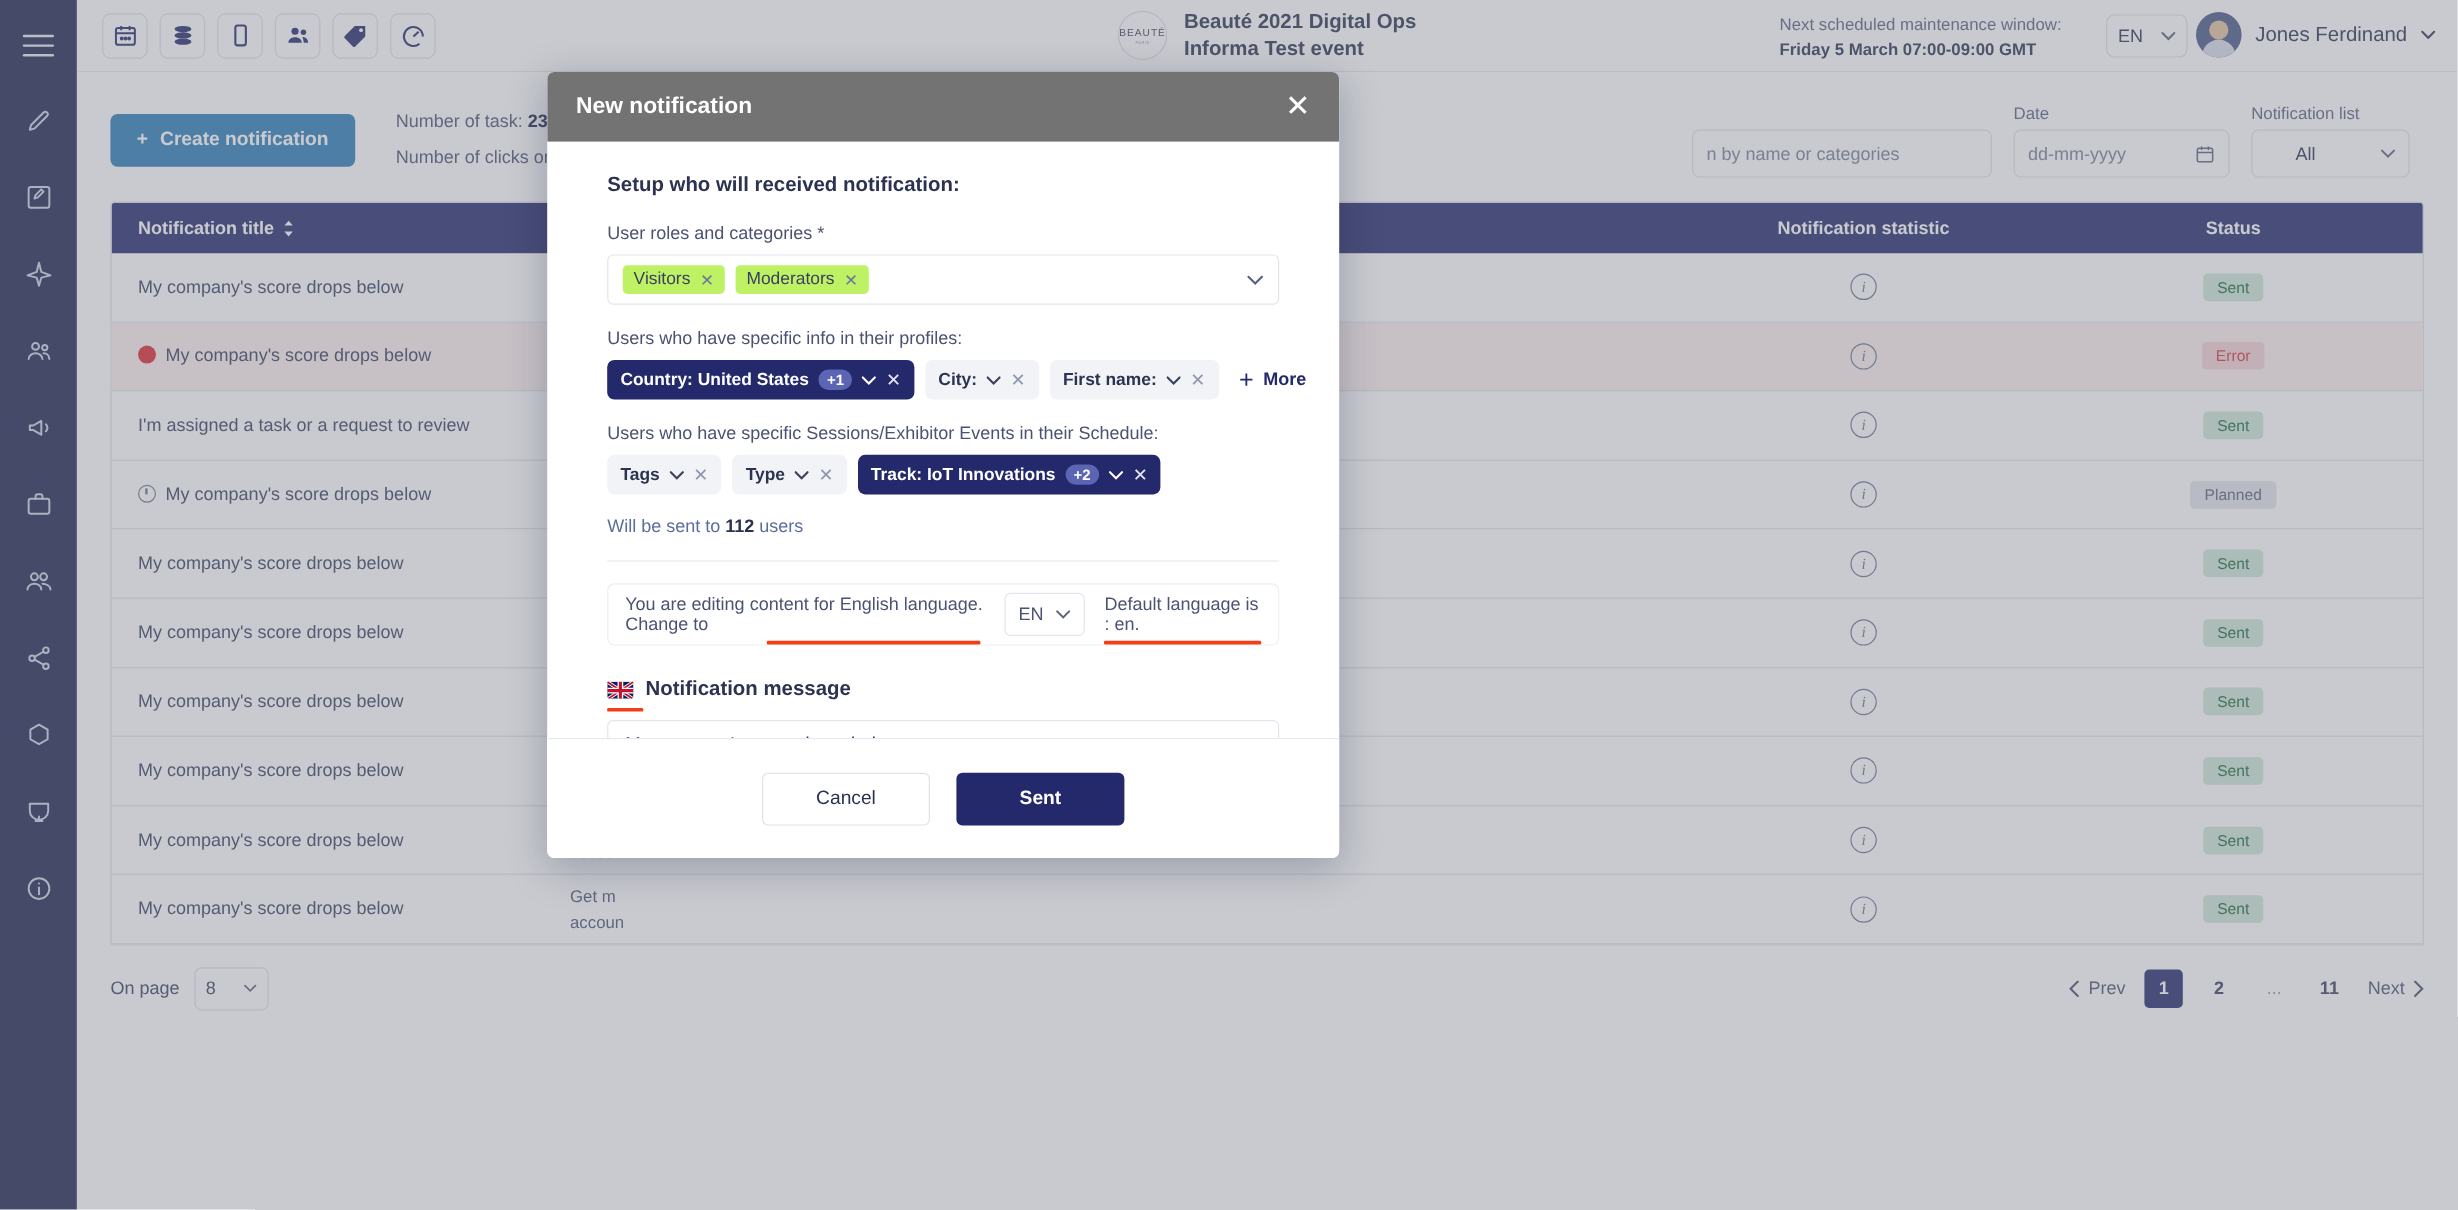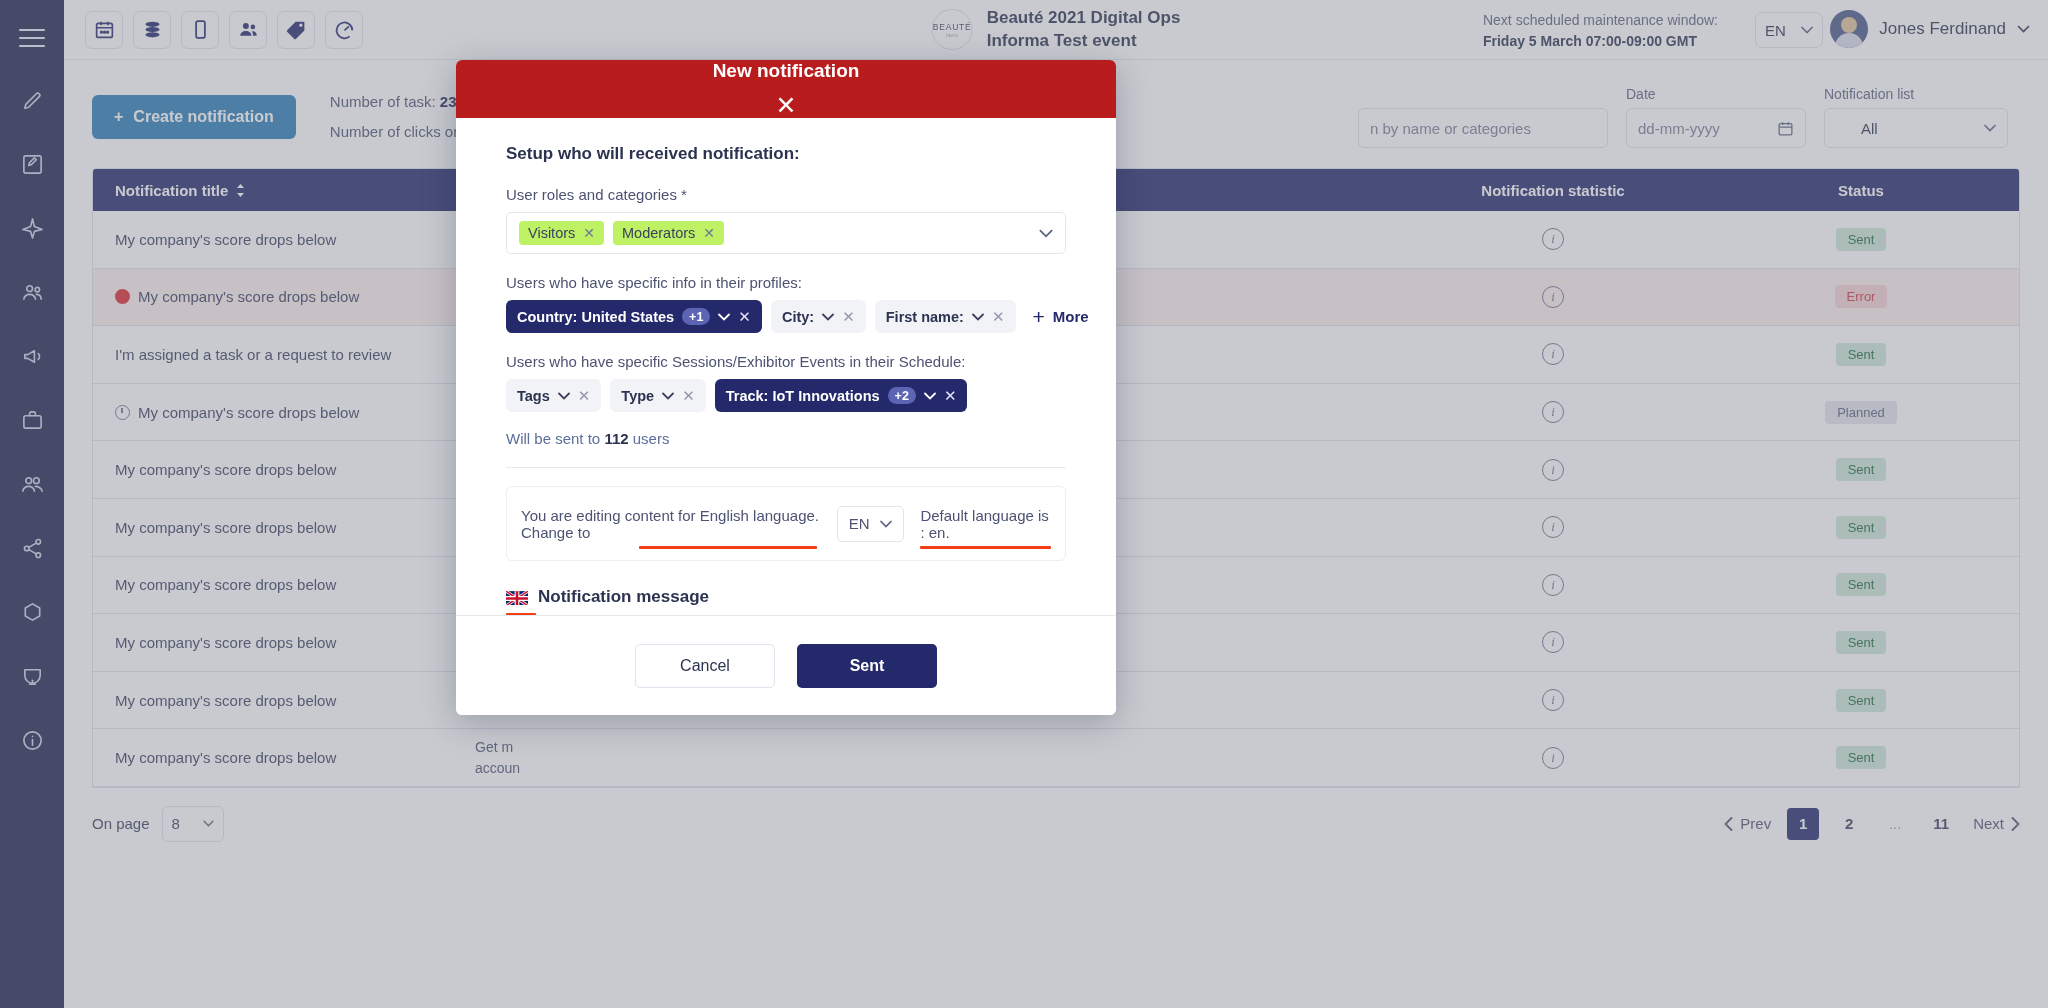--- a/index.html
+++ b/index.html
@@ -77,21 +77,21 @@
   .stat-col { font-size: 15px; color: #4c5372; line-height: 2.0; white-space: nowrap; }
   .stat-col b { color: #1e2450; }
   .filters { margin-left: auto; display: flex; gap: 18px; align-items: flex-end; padding-right: 12px;}
   .fld-label { font-size: 14px; color: #5b6280; margin-bottom: 6px; display: block; }
   .fld {
     height: 40px; border: 1px solid #dfe2ec; border-radius: 6px; display: flex;
     align-items: center; padding: 0 11px; font-size: 15px; color: #7a8097; background: #fff; justify-content: space-between;
   }
   .search-fld { width: 250px; }
   .date-fld { width: 180px; }
-  .list-fld { width: 184px; padding-left: 36px; }
+  .list-fld { width: 132px; padding-left: 36px; }
 
   
   .tbl { margin: 20px 28px 0 28px; border: 1px solid #dfe2ec; border-radius: 4px 4px 0 0; overflow: hidden; }
   .thead { display: flex; background: #23296b; color: #fff; height: 42px; align-items: center; font-size: 15px; font-weight: 700; }
   .th { padding: 0 22px; display: flex; align-items: center; gap: 7px; }
   .c1 { width: 360px; }
   .c2 { width: 620px; }
   .c3 { width: 330px; }
   .c4 { width: 300px; justify-content: center; }
   .c5 { flex: 1; justify-content: center; }
@@ -121,22 +121,22 @@
   
   .overlay { position: absolute; inset: 0; background: rgba(125,128,140,0.42); z-index: 20; }
 
   
   .modal {
     position: absolute; left: 456px; top: 60px; width: 660px; height: 655px;
     background: #fff; border-radius: 6px; z-index: 30; overflow: hidden;
     box-shadow: 0 8px 34px rgba(20,24,60,.25); display: flex; flex-direction: column;
   }
   .modal-head {
-    background: #b91c1c; color: #fff; height: 58px; display: flex; align-items: center;
-    padding: 0 24px; justify-content: space-between; flex-shrink: 0; flex-direction: column;
+    background: #737373; color: #fff; height: 58px; display: flex; align-items: center;
+    padding: 0 24px; justify-content: space-between; flex-shrink: 0;
   }
   .modal-title { font-size: 19px; font-weight: 700; }
   .x-btn { font-size: 25px; line-height: 1; cursor: pointer; color: #fff; font-weight: 300;}
   .modal-body { padding: 26px 50px 0 50px; overflow: hidden; flex: 1; position: relative; }
   .sec-title { font-size: 17px; font-weight: 700; color: #2b3350; margin-bottom: 22px; }
   .f-label { font-size: 15px; color: #4c5372; margin-bottom: 9px; }
   .roles-box {
     border: 1px solid #e2e5ee; border-radius: 5px; height: 42px; display: flex; align-items: center;
     gap: 9px; padding: 0 12px; justify-content: space-between;
   }
@@ -159,21 +159,21 @@
     background: #4953a0; color: #fff; border-radius: 10px; font-size: 12.5px; padding: 1.5px 7px; font-weight: 700;
   }
   .chip.active .cnt { background: #5b65b4; }
   .more-btn { display: inline-flex; align-items: center; gap: 8px; color: #23296b; font-weight: 700; font-size: 15px; cursor: pointer; margin-left: 8px;}
   .divider-v { width: 1px; height: 22px; background: #d8dbe6; margin: 0 10px; }
   .sent-to { color: #5b6e9c; font-size: 15px; margin-top: 18px; }
   .sent-to b { color: #2b3350; }
   .hr { height: 1px; background: #e7e9f0; margin: 20px 0 0 0; }
 
   .lang-card {
-    border: 1px solid #eceef4; border-radius: 6px; margin-top: 18px; height: 75px;
+    border: 1px solid #eceef4; border-radius: 6px; margin-top: 18px; height: 52px;
     display: flex; align-items: center; padding: 0 14px; gap: 16px; position: relative;
   }
   .lang-text { font-size: 15px; color: #4c5372; position: relative; }
   .lang-drop {
     width: 78px; height: 36px; border: 1px solid #e2e5ee; border-radius: 5px; display: flex;
     align-items: center; justify-content: space-between; padding: 0 11px; font-size: 15px; color: #4c5372; cursor: pointer;
   }
   .default-lang { font-size: 15px; color: #4c5372; position: relative; }
   .redline { position: absolute; height: 3px; background: #f43f16; border-radius: 1px; }
 

